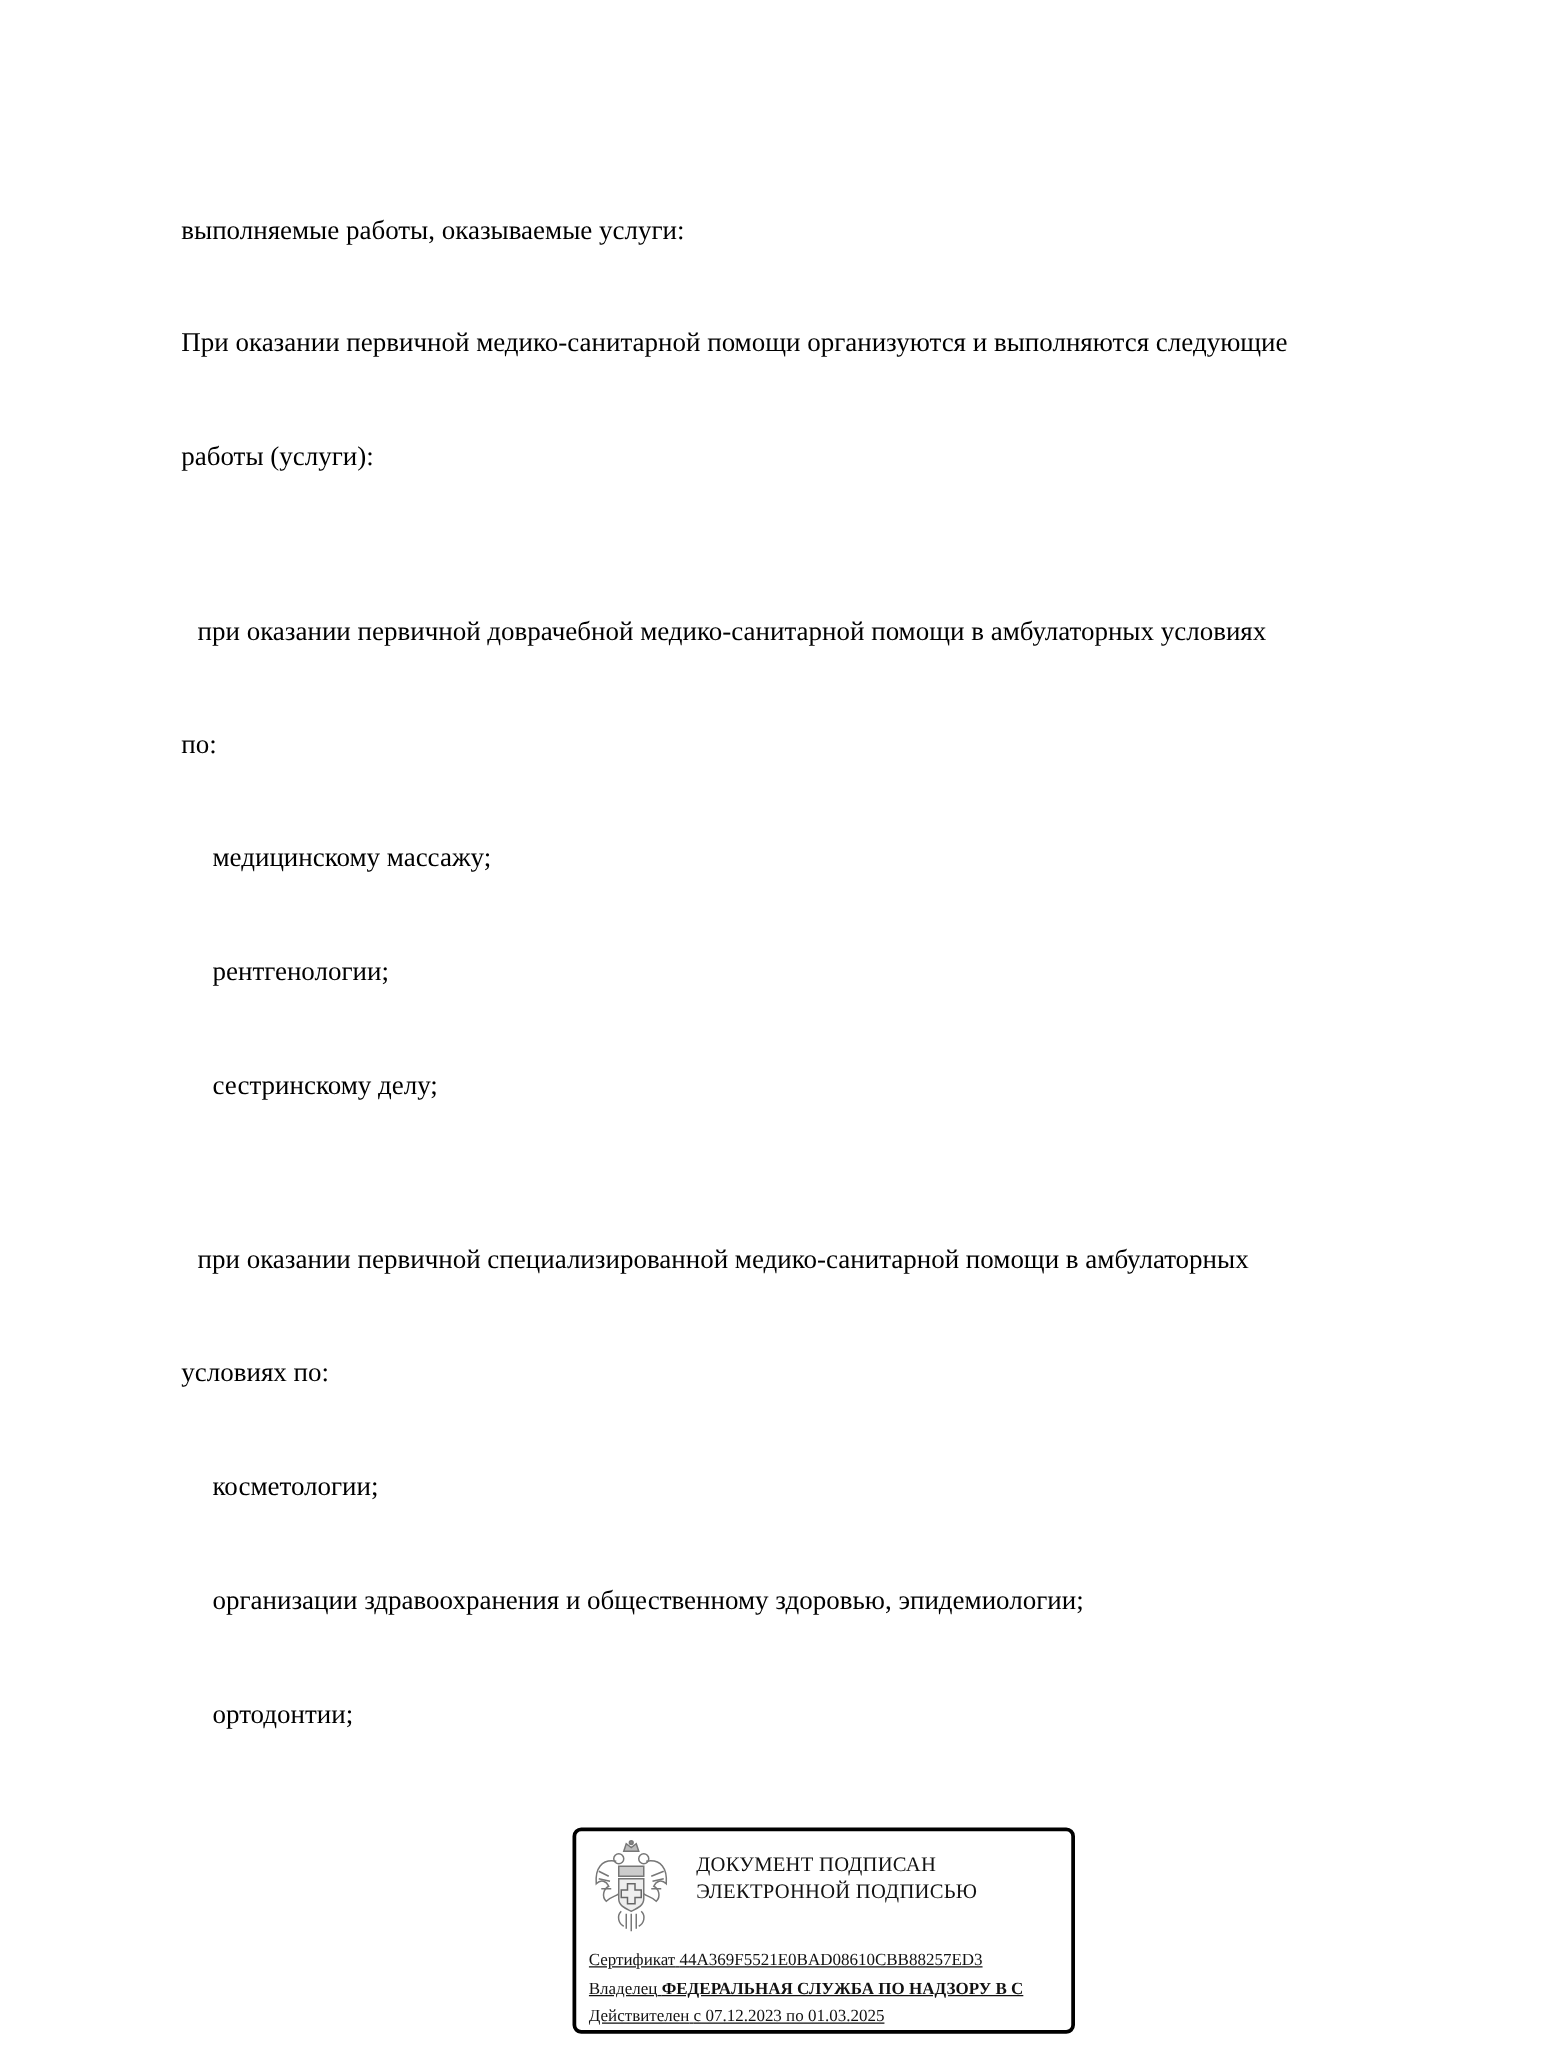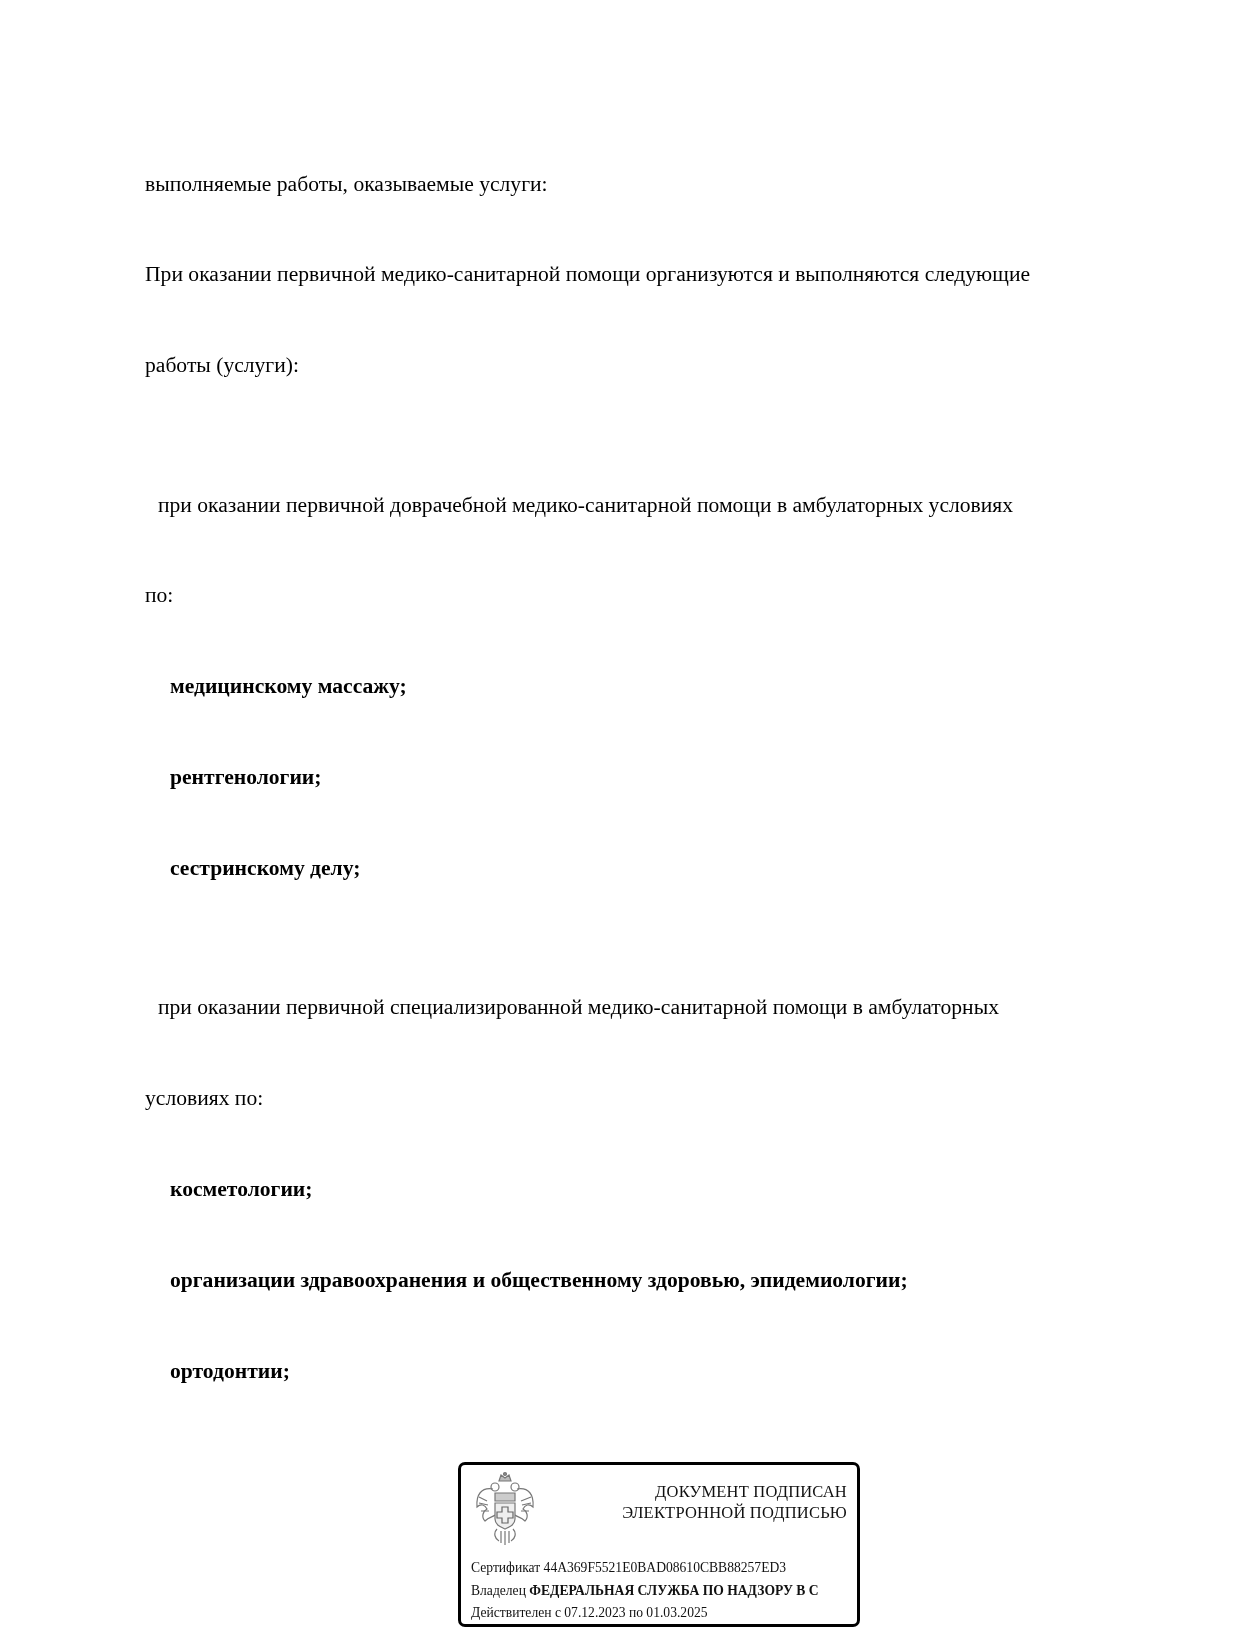--- a/index.html
+++ b/index.html
@@ -3,28 +3,28 @@
 <meta charset="utf-8">
 <style>
   html, body { margin: 0; padding: 0; background: #ffffff; }
   body { width: 1240px; height: 1650px; position: relative; overflow: hidden;
          font-family: "Liberation Serif", "DejaVu Serif", serif; color: #000; }
   .page { position: absolute; left: 0; top: 0; width: 1090px; height: 1650px; background: #fff; }
   .body-text { position: absolute; left: 145px; top: 108px; width: 1060px;
                font-size: 21.6px; line-height: 30.3px; white-space: pre; }
   .line { display: block; height: 30.3px; }
   .ind1 { padding-left: 13px; margin-top: 18px; }
-  .ind2 { padding-left: 25px; font-weight: bold; }
+  .ind2 { padding-left: 25px; }
   .stamp { position: absolute; left: 458px; top: 1462px; width: 402px; height: 165px;
            border: 3px solid #000; border-radius: 7px; box-sizing: border-box; background: #fff; }
   .emblem { position: absolute; left: 12px; top: 6px; width: 64px; height: 76px; }
-  .stamp-title { position: absolute; left: 96px; top: 16px; width: 290px; text-align: right;
+  .stamp-title { position: absolute; left: 96px; top: 16px; width: 290px; text-align: left;
                  font-size: 16.5px; line-height: 21px; letter-spacing: 0.2px; color: #111; }
   .stamp-lines { position: absolute; left: 10px; top: 92px; width: 386px; font-size: 13.6px;
-                 line-height: 22.5px; white-space: nowrap; overflow: hidden; color: #111; }
+                 line-height: 22.5px; white-space: nowrap; overflow: hidden; color: #111; text-decoration: underline; }
   .stamp-lines b { font-weight: bold; }
 </style>
 </head>
 <body>
 
 <div class="page">
   <div class="body-text">
     <span class="line">выполняемые работы, оказываемые услуги:</span>
     <span class="line">При оказании первичной медико-санитарной помощи организуются и выполняются следующие</span>
     <span class="line">работы (услуги):</span>

